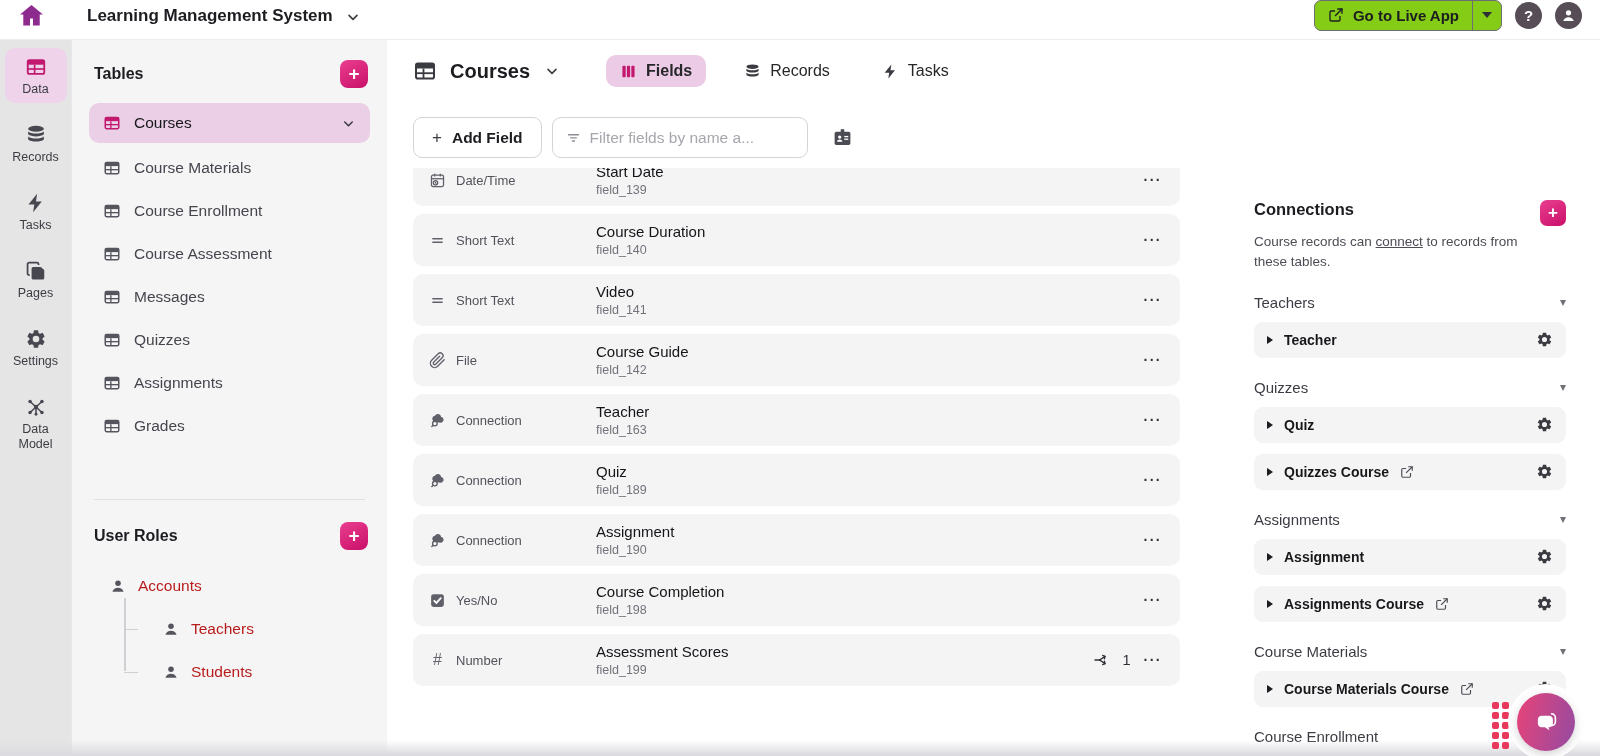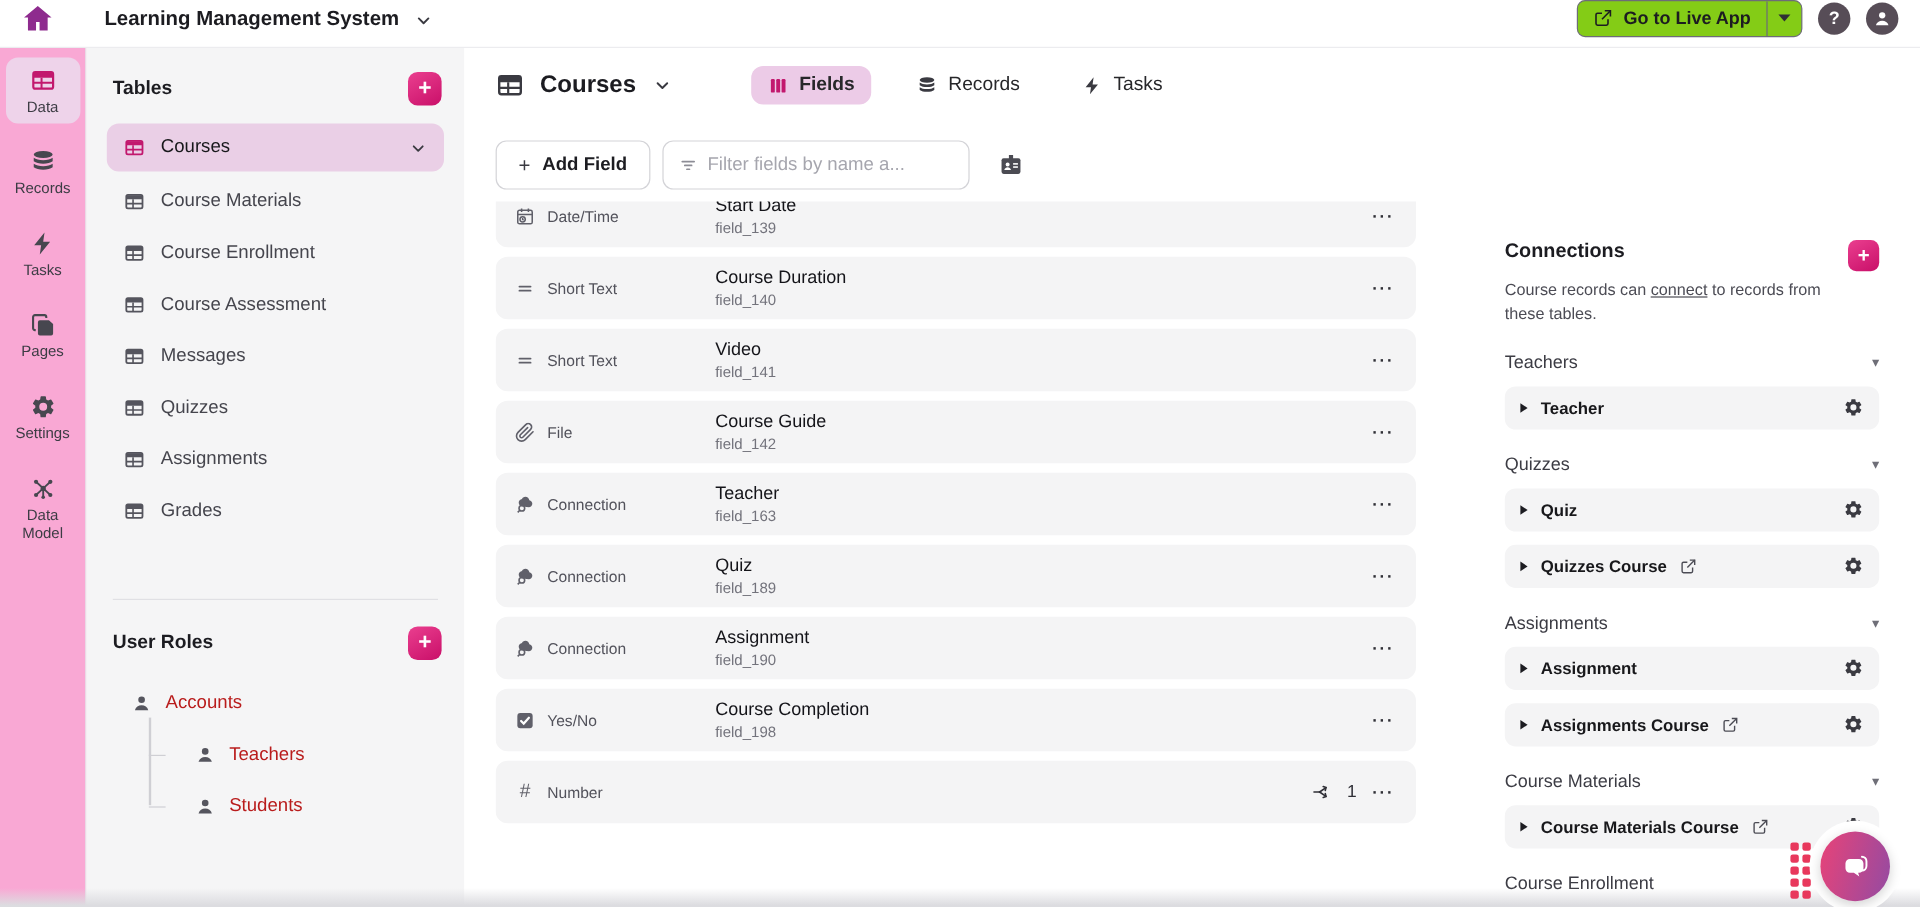--- a/index.html
+++ b/index.html
@@ -18,21 +18,21 @@
     border-radius:7px; overflow:hidden; margin-top:-9px; background:#84cc16; }
   .live-main { display:flex; align-items:center; gap:9px; padding:0 13px; font-size:15px; font-weight:700; }
   .live-arrow { width:29px; display:flex; align-items:center; justify-content:center; border-left:1.5px solid #6d6d77; }
   .tri-down { width:0; height:0; border-left:5px solid transparent; border-right:5px solid transparent; border-top:6px solid #2f2f36; }
   .circle-btn { width:27px; height:27px; border-radius:50%; background:#574d57; color:#fff;
     display:flex; align-items:center; justify-content:center; font-weight:700; font-size:15px; margin-left:13px; margin-top:-9px; }
 
   
   .shell { position:absolute; top:40px; left:0; width:1600px; height:716px; display:flex; }
 
-  .rail { width:72px; background:#f9a8d4; border-right:1px solid #e7e7ea; padding-top:8px;
+  .rail { width:72px; background:#e5e5e5; border-right:1px solid #e7e7ea; padding-top:8px;
     display:flex; flex-direction:column; align-items:center; gap:13px; }
   .rail-item { width:62px; border-radius:10px; display:flex; flex-direction:column; align-items:center;
     padding:8px 2px 6px; color:#3c3c44; font-size:12.5px; gap:4px; text-align:center; line-height:1.2; }
   .rail-item.selected { background:#eed3ea; }
 
   .tables-panel { width:315px; background:#f5f5f6; padding-top:20px; position:relative; }
   .tp-header { display:flex; align-items:center; justify-content:space-between; padding:0 19px 0 22px; height:28px; }
   .tp-title { font-size:16px; font-weight:700; }
   .plus-btn { width:28px; height:28px; border-radius:8px; color:#fff; font-size:19px; font-weight:600;
     background:linear-gradient(150deg,#ea3f8f,#c90f69); display:flex; align-items:center; justify-content:center;
@@ -51,21 +51,21 @@
   .role-item.role-child::before { content:""; position:absolute; left:52px; top:50%; width:14px; height:1.5px; background:#cfcfd4; }
   .tree-v { position:absolute; left:52px; top:34px; height:73px; width:1.5px; background:#cfcfd4; }
 
   
   .main { flex:1; position:relative; background:#fff; }
   .main-header { position:absolute; left:26px; top:15px; display:flex; align-items:center; }
   .mh-title { font-size:20px; font-weight:700; margin-left:13px; }
   .mh-chev { margin-left:14px; }
   .tabs { display:flex; align-items:center; gap:24px; margin-left:46px; }
   .tab { display:flex; align-items:center; gap:9px; font-size:16px; color:#27272a; padding:7px 14px; border-radius:10px; font-weight:500; }
-  .tab.selected { background:#eccbe7; font-weight:600;margin-left:20px; }
+  .tab.selected { background:#eccbe7; font-weight:600; }
 
   .toolbar { position:absolute; left:26px; top:77px; display:flex; align-items:center; }
   .add-field { height:41px; border:1px solid #d4d4d8; border-radius:9px; background:#fff; display:flex;
     align-items:center; gap:10px; padding:0 18px; font-size:15.5px; font-weight:600; color:#1c1c21; cursor:pointer;
     font-family:"Liberation Sans", sans-serif; }
   .af-plus { font-size:17px; font-weight:400; color:#3a3a41; }
   .filter-box { height:41px; width:256px; border:1px solid #d4d4d8; border-radius:9px; margin-left:10px;
     display:flex; align-items:center; gap:8px; padding:0 12px; background:#fff; }
   .filter-box input { border:none; outline:none; background:transparent; flex:1; font-size:15.5px;
     font-family:"Liberation Sans", sans-serif; color:#3a3a41; }
@@ -593,20 +593,24 @@
             </div>
             <div class="fr-right">
               <span class="fr-menu">···</span>
             </div>
           </div>
           <div class="field-row">
             <div class="fr-type">
               <span class="hash-glyph">#</span>
               <span>Number</span>
             </div>
+            <div class="fr-main">
+              <div class="fr-name">Assessment Scores</div>
+              <div class="fr-key">field_199</div>
+            </div>
             <div class="fr-right">
               <span class="icn">
                 <svg width="16" height="16" viewBox="0 0 24 24" fill="none" stroke="#2f2f36" stroke-width="2" stroke-linecap="round">
                   <path d="M3 12h7"></path>
                   <path d="M10 12l8-5.5"></path>
                   <path d="M10 12l8 5.5"></path>
                   <path d="M14.5 5.2l3.5 1.3-.9 3.6"></path>
                   <path d="M14.5 18.8l3.5-1.3-.9-3.6"></path>
                 </svg>
               </span>

